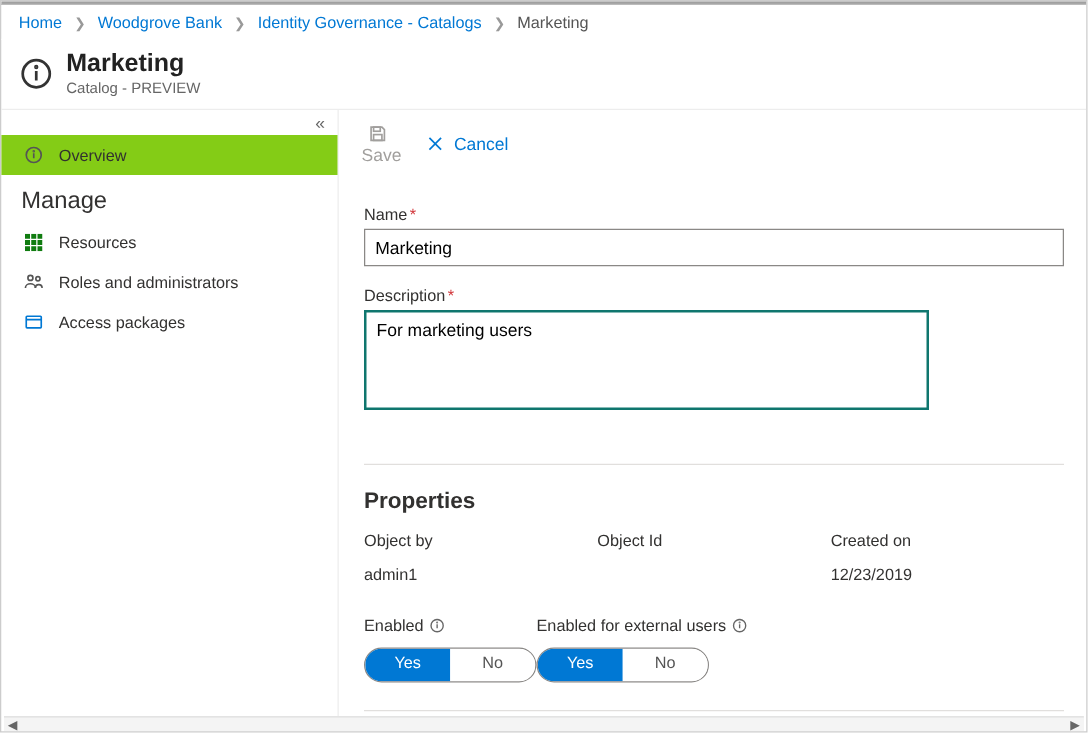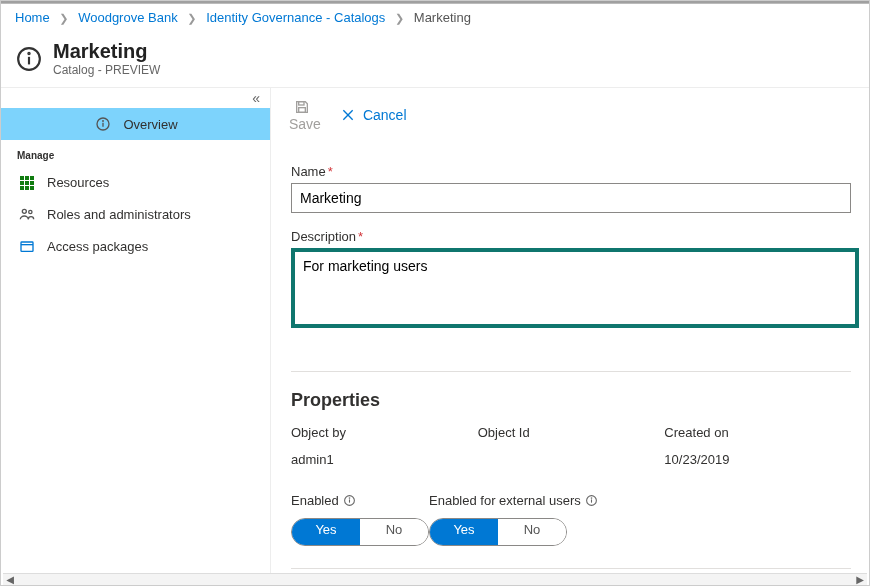--- a/index.html
+++ b/index.html
@@ -12,33 +12,33 @@
   .titlebar { padding:8px 14px 10px 14px; display:flex; align-items:center; border-bottom:1px solid #ededed;}
   .title-icon { width:28px; height:28px; margin-right:10px; display:inline-flex; align-items:center; justify-content:center;}
   .title-icon svg { width:26px; height:26px; }
   .title-text h1 { margin:0; font-size:20px; font-weight:600; color:#222;}
   .title-text .subtitle { margin:0; font-size:12px; color:#666;}
   .body { display:flex; height:calc(586px - 3px - 30px - 53px - 12px); }
   .sidebar { width:270px; flex-shrink:0; border-right:1px solid #ededed; padding-top:2px; position:relative;}
   .collapse { position:absolute; top:2px; right:10px; font-size:14px; color:#666; cursor:pointer;}
   .side-item { display:flex; align-items:center; padding:8px 16px; font-size:13px; cursor:pointer;}
   .side-item .icon { width:20px; margin-right:10px; display:inline-flex; align-items:center; justify-content:center; color:#555;}
-  .side-item.active { background:#7dd3fc; font-weight:400;justify-content:center;}
-  .side-section { padding:10px 16px 6px 16px; font-weight:700; font-size:10px;}
+  .side-item.active { background:#84cc16; font-weight:400;}
+  .side-section { padding:10px 16px 6px 16px; font-weight:400; font-size:19px;}
   .main { flex:1; padding:0 0 20px 0; overflow:auto;}
   .toolbar { display:flex; align-items:center; padding:10px 18px; border-bottom:0;}
   .tbtn { display:inline-flex; align-items:center; margin-right:18px; cursor:pointer; font-size:14px;}
   .tbtn.save { color:#a19f9d;flex-direction:column; }
   .tbtn.cancel { color:#0078d4;}
   .tbtn .icon { width:18px; height:18px; margin-right:6px; display:inline-flex; align-items:center; justify-content:center;}
   .form { padding:6px 28px 17px 20px; }
   .label { font-size:13px; margin:16px 0 4px 0; }
   .req { color:#d13438; margin-left:2px;}
   .txt { width:560px; padding:6px 8px; font-size:14px; border:1px solid #8a8886; font-family:inherit;}
-  .txtarea { width:568px; height:80px; padding:6px 8px; font-size:14px; border:4px solid #0f766e; resize:none; font-family:inherit;}
+  .txtarea { width:452px; height:80px; padding:6px 8px; font-size:14px; border:2px solid #0f766e; resize:none; font-family:inherit;}
   .divider { border:none; border-top:1px solid #e1dfdd; margin:40px 0 18px 0; width:560px;}
   h2.section { font-size:18px; font-weight:700; margin:6px 0 14px 0;}
   .props { display:flex; width:560px; margin-bottom:26px;}
   .pcol { flex:1; }
   .pcol .plabel { font-size:13px; color:#323130; margin-bottom:12px;}
   .pcol .pval { font-size:13px; color:#323130;}
   .toggles { display:flex; width:560px; }
   .tgl { }
   .tgl .tlabel { font-size:13px; margin-bottom:10px; display:flex; align-items:center;}
   .tgl .tlabel .inficon { margin-left:4px; width:14px; height:14px; }
@@ -172,21 +172,21 @@
         <div class="pcol">
           <div class="plabel">Object by</div>
           <div class="pval">admin1</div>
         </div>
         <div class="pcol">
           <div class="plabel">Object Id</div>
           <div class="pval"></div>
         </div>
         <div class="pcol">
           <div class="plabel">Created on</div>
-          <div class="pval">10/23/2019</div>
+          <div class="pval">12/23/2019</div>
         </div>
       </div>
 
       <div class="toggles">
         <div class="tgl">
           <div class="tlabel">
             <span>Enabled</span>
             <span class="inficon">
               <svg width="13" height="13" viewBox="0 0 24 24" fill="none" stroke="#666" stroke-width="2">
                   <circle cx="12" cy="12" r="9"></circle>

